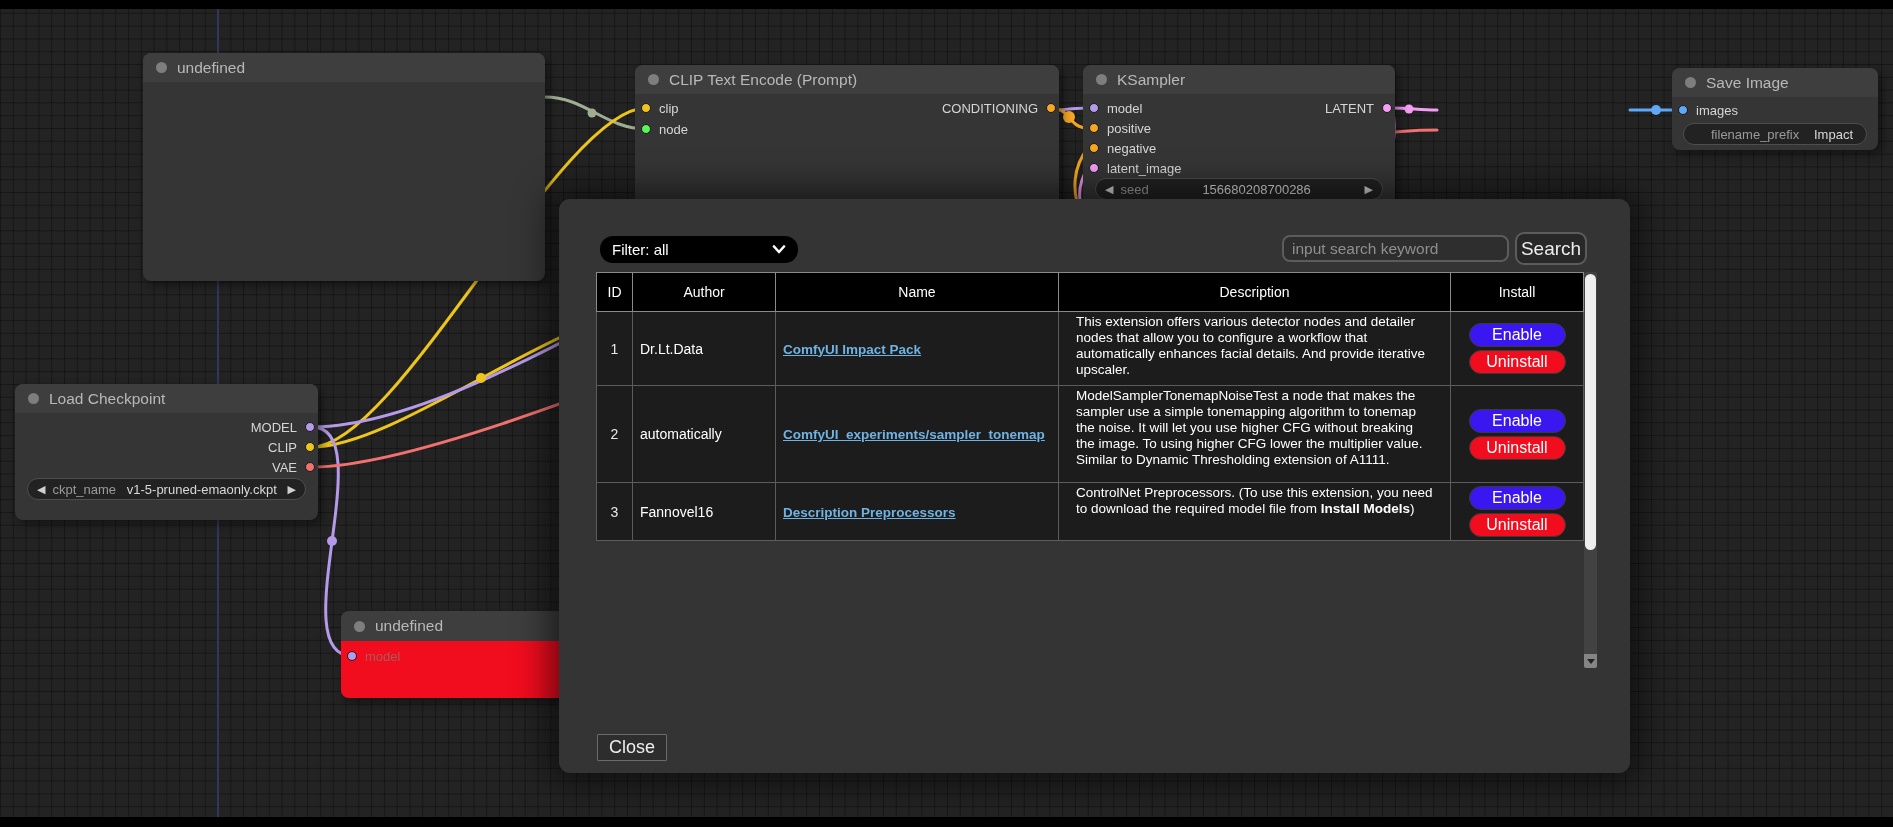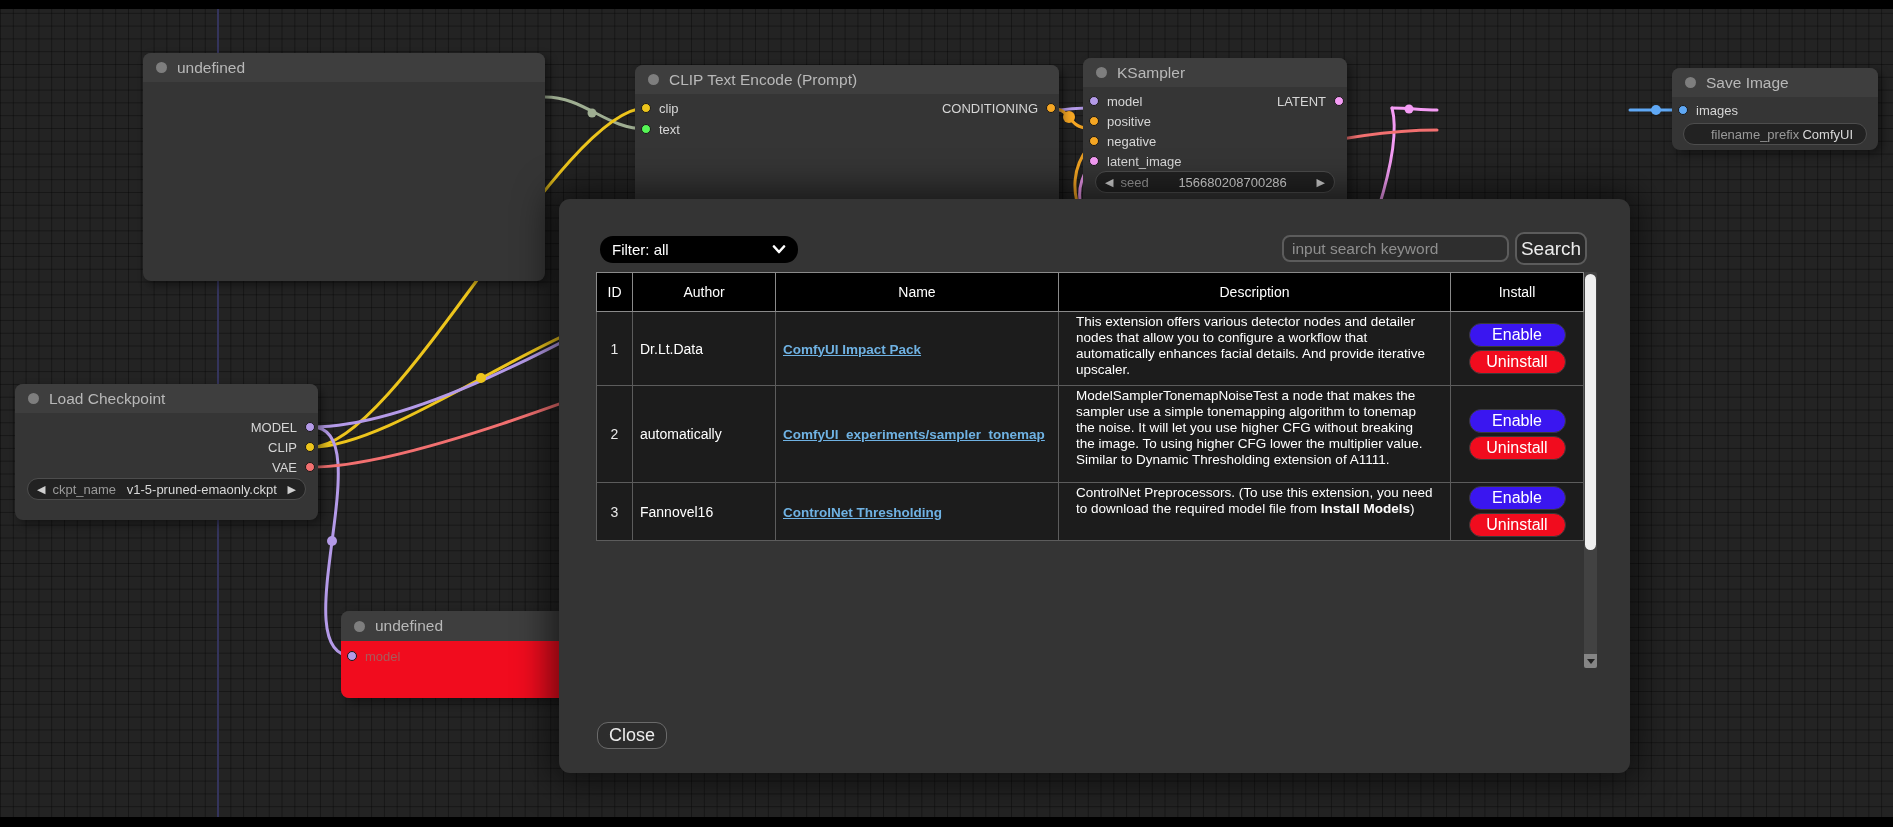--- a/index.html
+++ b/index.html
@@ -75,22 +75,22 @@
   td.c-install{text-align:center}
   .btn-enable,.btn-uninstall{display:block;margin:3px auto;width:97px;height:24px;border-radius:12px;
     border:1px solid #3a3a3a;color:#fff;font-size:16px;font-family:inherit;line-height:20px;cursor:pointer}
   .btn-enable{background:var(--enable_button)}
   .btn-uninstall{background:var(--uninstall_button)}
   .scrollbar{position:absolute;left:1025px;top:73px;width:13px;height:396px;background:#424242;border-radius:2px}
   .scrollbar .thumb{position:absolute;left:1px;right:1px;top:2px;height:276px;background:#efefef;border-radius:6px;cursor:pointer}
   .scrollbar .down-btn{position:absolute;left:0;right:0;bottom:0;height:14px;background:#858585;
     display:flex;align-items:center;justify-content:center;cursor:pointer;border-radius:0 0 2px 2px}
   .scrollbar .down-btn i{width:0;height:0;border-left:4px solid transparent;border-right:4px solid transparent;border-top:5px solid #222}
-  .close-btn{position:absolute;left:38px;top:523px;height:27px;padding:0 11px;background:#2d2d2d;
-    border:1px solid #6a6a6a;border-radius:11px;color:#ececec;font-size:18px;font-family:inherit;cursor:pointer}
+  .close-btn{position:absolute;left:38px;top:535px;height:27px;padding:0 11px;background:#2d2d2d;
+    border:1px solid #6a6a6a;border-radius:1px;color:#ececec;font-size:18px;font-family:inherit;cursor:pointer}
 </style>
 </head>
 <body>
 
 <div class="screen">
   <div class="axis-line"></div>
 
   <svg class="links" width="1893" height="827">
     <path d="M545 97 C585 97 606 129 646 129" style="stroke:var(--link_string)"></path>
     <path d="M312 447 C397 447 561 108 646 108" style="stroke:var(--slot_yellow)"></path>
@@ -123,29 +123,29 @@
     <div class="node-header">
       <span class="title-dot"></span>
       <span>CLIP Text Encode (Prompt)</span>
     </div>
     <div class="slot in" style="top:33px">
       <span class="dot" style="background:var(--slot_yellow)"></span>
       <span class="lbl">clip</span>
     </div>
     <div class="slot in" style="top:54px">
       <span class="dot" style="background:var(--slot_green)"></span>
-      <span class="lbl">text</span>
+      <span class="lbl">node</span>
     </div>
     <div class="slot out" style="top:33px">
       <span class="lbl">CONDITIONING</span>
       <span class="dot" style="background:var(--slot_orange)"></span>
     </div>
   </div>
 
-  <div class="node" style="left:1083px;top:58px;width:264px;height:150px">
+  <div class="node" style="left:1083px;top:65px;width:312px;height:150px">
     <div class="node-header">
       <span class="title-dot"></span>
       <span>KSampler</span>
     </div>
     <div class="slot in" style="top:33px">
       <span class="dot" style="background:var(--slot_purple)"></span>
       <span class="lbl">model</span>
     </div>
     <div class="slot in" style="top:53px">
       <span class="dot" style="background:var(--slot_orange)"></span>
@@ -176,21 +176,21 @@
     <div class="node-header">
       <span class="title-dot"></span>
       <span>Save Image</span>
     </div>
     <div class="slot in" style="top:32px">
       <span class="dot" style="background:var(--slot_blue)"></span>
       <span class="lbl">images</span>
     </div>
     <div class="widget plain" style="left:11px;right:11px;top:55px">
       <span class="wlabel">filename_prefix</span>
-      <span class="wvalue">ComfyUI</span>
+      <span class="wvalue">Impact</span>
     </div>
   </div>
 
   <div class="node" style="left:15px;top:384px;width:303px;height:136px">
     <div class="node-header">
       <span class="title-dot"></span>
       <span>Load Checkpoint</span>
     </div>
     <div class="slot out" style="top:33px">
       <span class="lbl">MODEL</span>
@@ -271,21 +271,21 @@
             <td class="c-name"><a>ComfyUI_experiments/sampler_tonemap</a></td>
             <td class="c-desc"><span>ModelSamplerTonemapNoiseTest a node that makes the sampler use a simple tonemapping algorithm to tonemap the noise. It will let you use higher CFG without breaking the image. To using higher CFG lower the multiplier value. Similar to Dynamic Thresholding extension of A1111.</span></td>
             <td class="c-install">
               <button class="btn-enable">Enable</button>
               <button class="btn-uninstall">Uninstall</button>
             </td>
           </tr>
           <tr>
             <td class="c-id">3</td>
             <td class="c-author">Fannovel16</td>
-            <td class="c-name"><a>ControlNet Thresholding</a></td>
+            <td class="c-name"><a>Description Preprocessors</a></td>
             <td class="c-desc"><span>ControlNet Preprocessors. (To use this extension, you need to download the required model file from </span><b>Install Models</b><span>)</span></td>
             <td class="c-install">
               <button class="btn-enable">Enable</button>
               <button class="btn-uninstall">Uninstall</button>
             </td>
           </tr>
         </tbody>
     </table>
 
     <div class="scrollbar">

